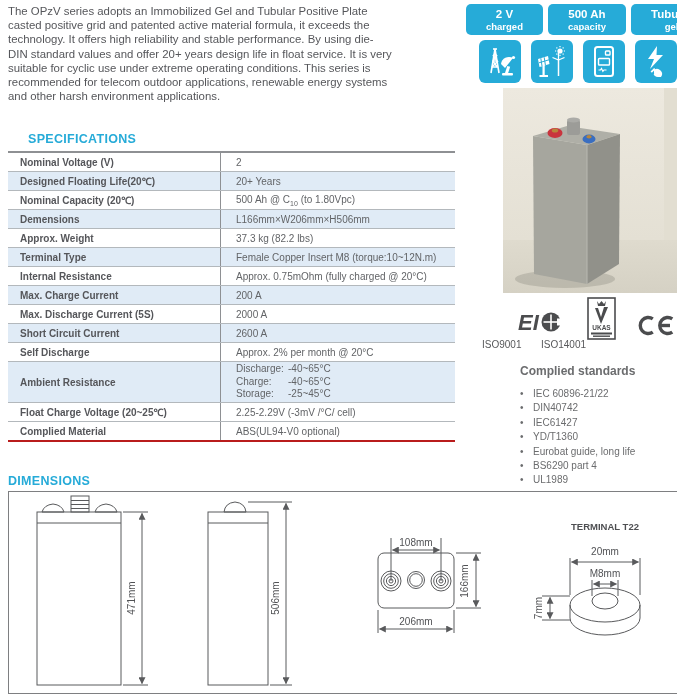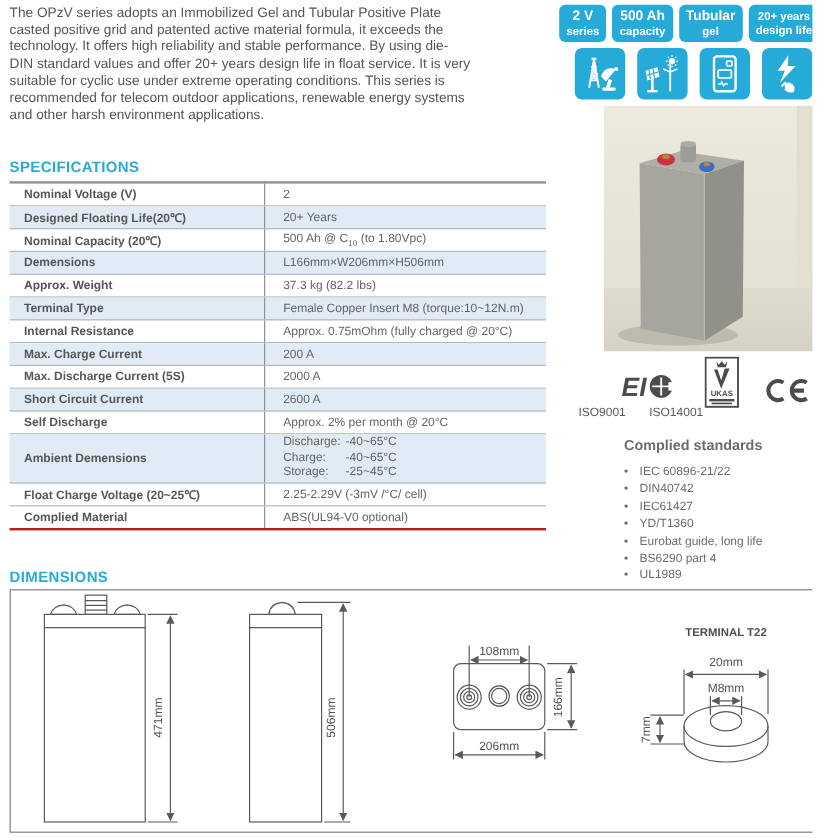--- a/index.html
+++ b/index.html
@@ -7,36 +7,36 @@
         font-family:"Liberation Sans",sans-serif;}
 
   
   .intro{position:absolute;left:8px;top:4px;width:460px;}
   .intro-line{font-size:11.4px;line-height:14.2px;color:#55565A;}
 
   
   .badges{position:absolute;left:466px;top:4px;display:flex;gap:5px;}
   .badge{background:var(--accent);color:#fff;border-radius:5px;height:31px;
          display:flex;flex-direction:column;justify-content:center;align-items:center;
-         padding:0 6px;font-weight:bold;}
+         padding:0 20px;font-weight:bold;}
   .badge .l1{font-size:11.5px;line-height:13px;white-space:nowrap;}
   .badge .l2{font-size:9.5px;line-height:11px;white-space:nowrap;}
   .badge.small .l1{font-size:9.5px;line-height:11px;}
 
   .tiles{position:absolute;left:479px;top:40px;display:flex;gap:10px;}
   .tile{width:42px;height:43px;background:var(--accent);border-radius:6px;
         display:flex;align-items:center;justify-content:center;}
 
   
   .photo{position:absolute;left:503px;top:88px;width:177px;height:205px;}
 
   
   .section-heading{position:absolute;left:8px;font-weight:bold;font-size:12.5px;
         letter-spacing:.3px;color:var(--accent);}
-  .h-spec{top:132px;} .h-dim{top:474px;}
+  .h-spec{top:132px;margin-left:20px;} .h-dim{top:474px;}
 
   
   .spec-table{position:absolute;left:8px;top:151px;width:447px;
         border-top:2px solid #8E9093;border-bottom:2px solid #b91c1c;}
   .spec-row{display:flex;height:18px;border-bottom:1px solid #B3B8BC;}
   .spec-row.tall{height:40px;}
   .spec-row:last-child{border-bottom:none;}
   .spec-row.alt{background:var(--table-alt);}
   .spec-label{width:212px;box-sizing:border-box;padding-left:12px;
         font-weight:bold;font-size:10px;color:#55565A;display:flex;align-items:center;}
@@ -74,21 +74,21 @@
       <div class="intro-line">technology. It offers high reliability and stable performance. By using die-</div>
       <div class="intro-line">DIN standard values and offer 20+ years design life in float service. It is very</div>
       <div class="intro-line">suitable for cyclic use under extreme operating conditions. This series is</div>
       <div class="intro-line">recommended for telecom outdoor applications, renewable energy systems</div>
       <div class="intro-line">and other harsh environment applications.</div>
     </div>
 
   <div class="badges">
     <div class="badge">
       <span class="l1">2 V</span>
-      <span class="l2">series</span>
+      <span class="l2">charged</span>
     </div>
     <div class="badge">
       <span class="l1">500 Ah</span>
       <span class="l2">capacity</span>
     </div>
     <div class="badge">
       <span class="l1">Tubular</span>
       <span class="l2">gel</span>
     </div>
     <div class="badge small">
@@ -225,21 +225,21 @@
       </div>
       <div class="spec-row alt">
         <div class="spec-label">Short Circuit Current</div>
         <div class="spec-value">2600 A</div>
       </div>
       <div class="spec-row">
         <div class="spec-label">Self Discharge</div>
         <div class="spec-value">Approx. 2% per month @ 20°C</div>
       </div>
       <div class="spec-row alt tall">
-        <div class="spec-label">Ambient Demensions</div>
+        <div class="spec-label">Ambient Resistance</div>
         <div class="spec-value">
           <div class="vline"><span class="vk">Discharge:</span><span>-40~65°C</span></div>
           <div class="vline"><span class="vk">Charge:</span><span>-40~65°C</span></div>
           <div class="vline"><span class="vk">Storage:</span><span>-25~45°C</span></div>
         </div>
       </div>
       <div class="spec-row">
         <div class="spec-label">Float Charge Voltage (20~25℃)</div>
         <div class="spec-value">2.25-2.29V (-3mV /°C/ cell)</div>
       </div>

